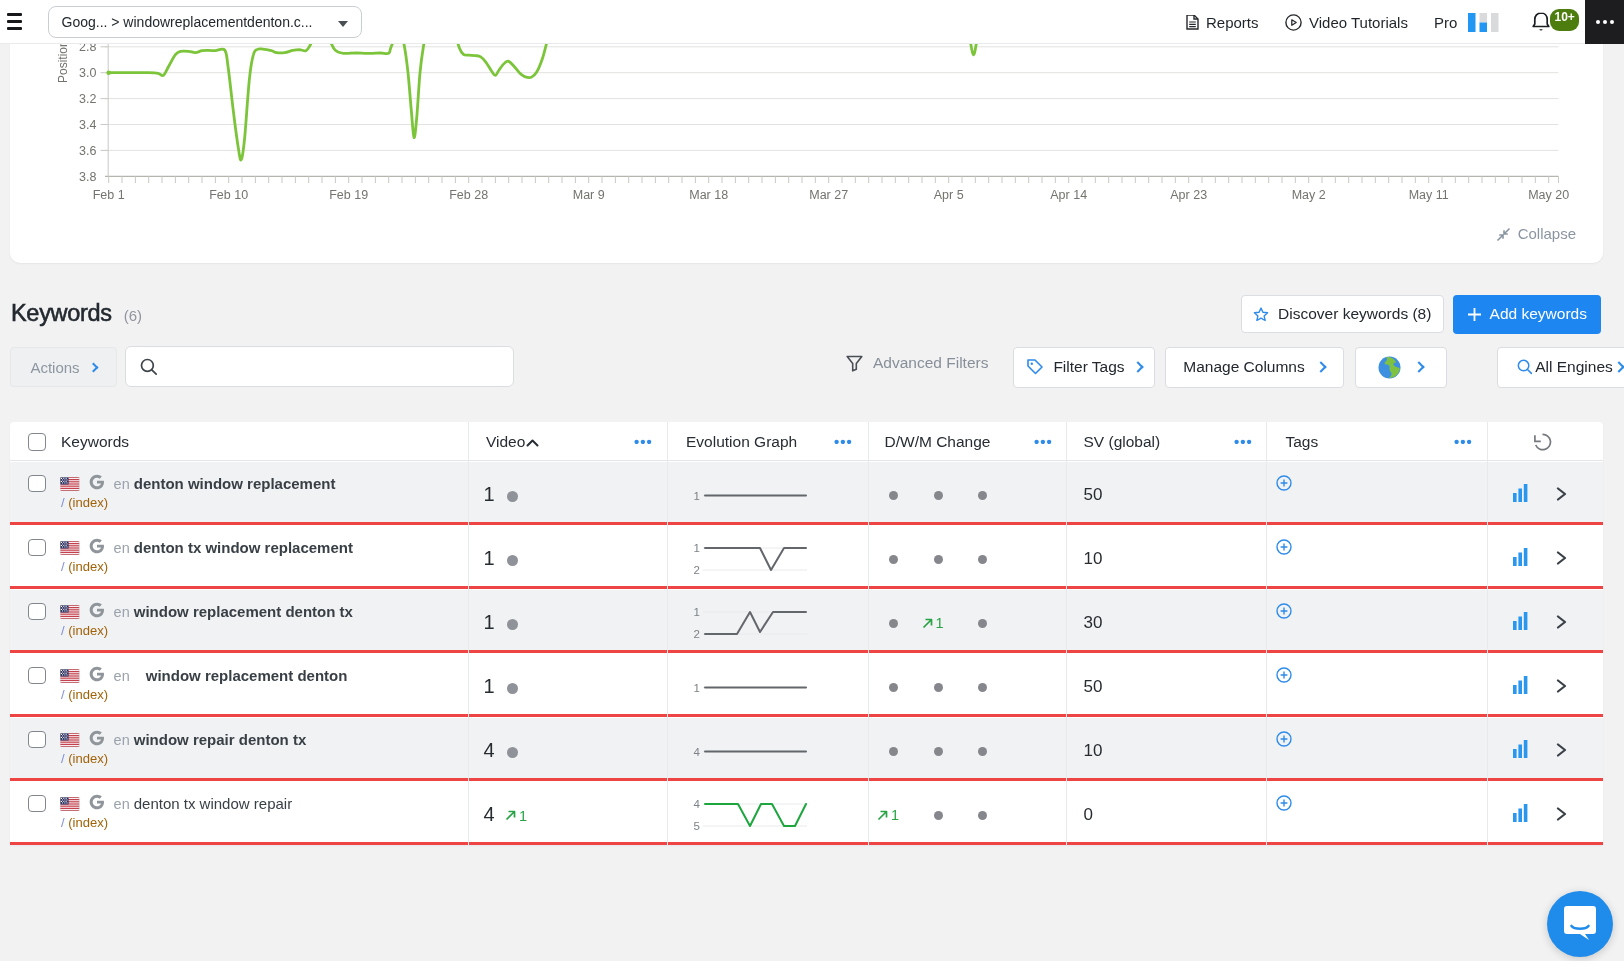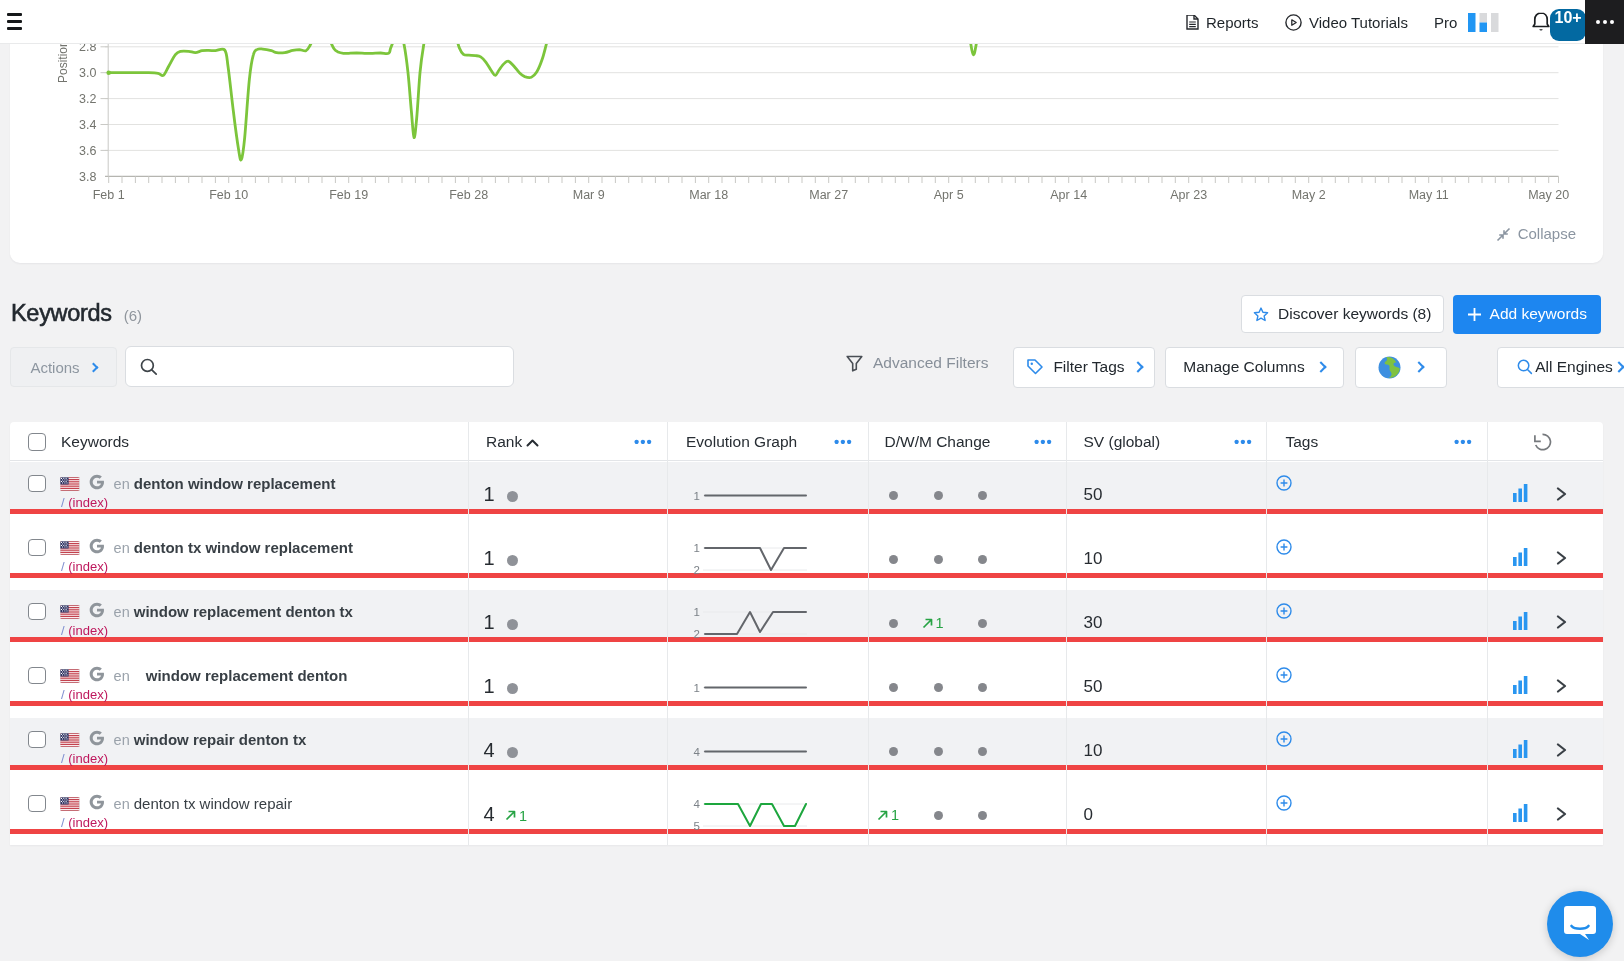--- a/index.html
+++ b/index.html
@@ -6,41 +6,41 @@
 .abs{position:absolute}
 
 .topbar{position:absolute;left:0;top:0;width:1624px;height:44px;background:#fff;border-bottom:1px solid #e9eaeb;z-index:50}
 .burger{position:absolute;left:7px;top:13px;width:15px;height:17px}
 .burger i{display:block;height:3.2px;background:#16181a;border-radius:1px;margin-bottom:3.6px}
 .selbox{position:absolute;left:47.5px;top:5.5px;width:314px;height:32px;border:1px solid #c9ced3;border-radius:8px;background:#fff;font-size:14px;color:#22282d;line-height:30px;padding-left:13px}
 .selbox .car{position:absolute;right:13px;top:14px;width:0;height:0;border-left:5.5px solid transparent;border-right:5.5px solid transparent;border-top:6px solid #4a4f54}
 .tbitem{position:absolute;top:0;height:44px;display:flex;align-items:center;font-size:15px;color:#1e2429;gap:7px}
 .blackbox{position:absolute;right:0;top:0;width:39px;height:44px;background:#1d1d1f;display:flex;align-items:center;justify-content:center;gap:3px}
 .blackbox i{width:4px;height:4px;border-radius:50%;background:#fff;display:block}
-.badge{position:absolute;left:1550px;top:9px;background:#0369a1;color:#fff;font-size:16px;font-weight:bold;border-radius:9px;padding:2px 4.5px 2px;height:32px;line-height:13px}
+.badge{position:absolute;left:1550px;top:9px;background:#4d7c0f;color:#fff;font-size:12px;font-weight:bold;border-radius:9px;padding:2px 4.5px 2px;height:22px;line-height:13px}
 
 .chartcard{position:absolute;left:10px;top:0px;width:1593px;height:263px;background:#fff;border-radius:0 0 10px 10px;box-shadow:0 1px 2px rgba(30,40,50,.06);z-index:5}
 .collapse{position:absolute;right:27px;top:225px;font-size:15px;color:#8b95a1;display:flex;align-items:flex-end;gap:7px}
 
 .kwhead{position:absolute;left:11px;top:300px;font-size:23.5px;font-weight:normal;-webkit-text-stroke:0.55px #23292f;letter-spacing:-0.3px;color:#23292f;z-index:6}
 .kwhead span{font-size:15px;-webkit-text-stroke:0;letter-spacing:0;color:#8f959c;margin-left:12px}
 .btn{position:absolute;border-radius:4px;font-size:15.5px;display:flex;align-items:center;justify-content:center;white-space:nowrap}
 .btn.white{background:#fff;border:1px solid #dadde1;color:#22282e}
 .chev{display:inline-block;width:8px;height:8px;border-right:2.2px solid #2e8bea;border-top:2.2px solid #2e8bea;transform:rotate(45deg)}
 
 .tbl{position:absolute;left:10px;top:422px;width:1593px;height:423px;background:#fff;border-radius:4px 4px 0 0;box-shadow:0 1px 2px rgba(30,40,50,.05);z-index:5}
 .vsep{position:absolute;top:0;bottom:0;width:1px;background:#e7e9eb}
 .thead{position:absolute;left:0;top:0;width:1593px;height:39px;border-bottom:1px solid #e3e5e8;font-size:15.5px;color:#272d33}
-.row{position:absolute;left:0;width:1593px;height:52px;border-bottom:5px solid #ef4444}
+.row{position:absolute;left:0;width:1593px;height:63px;border-bottom:3px solid #ef4444}
 .row.alt{background:#f1f2f4}
 .cb{position:absolute;width:17.5px;height:17.5px;border:1.8px solid #82878d;border-radius:4px;background:#fff}
 .dots3{position:absolute;color:#2e8bea;font-size:15px;letter-spacing:1px;font-weight:bold}
 .kwline1{position:absolute;left:50px;top:13px;height:18px;display:flex;align-items:center}
 .kwline2{position:absolute;left:51px;top:34.5px;font-size:13px;line-height:14px;color:#8090d0}
-.kwline2 a{color:#be185d;text-decoration:none}
+.kwline2 a{color:#a16207;text-decoration:none}
 .rank{position:absolute;left:473.5px;top:22.2px;font-size:20px;line-height:1;color:#272c31}
 .rankdot{position:absolute;left:497px;top:29.3px;width:11px;height:11px;border-radius:50%;background:#8f9298}
 .dwmdot{position:absolute;top:29.5px;width:9px;height:9px;border-radius:50%;background:#85878c}
 .sv{position:absolute;left:1073.5px;top:24px;font-size:17px;line-height:1;color:#272c31}
 .tagplus{position:absolute;left:1266px;top:13px}
 .grr{position:absolute;left:1503px;top:22.5px}
 .rowchev{position:absolute;left:1545.5px;top:25.5px}
 .upgreen{position:absolute;top:26px;display:flex;align-items:center;gap:3px;font-size:14.5px;color:#27a344}
 .evolabel{font-size:11.5px;fill:#7c8288}
 .intercom{position:absolute;left:1547px;top:891px;width:66px;height:66px;border-radius:50%;background:#1f8ceb;box-shadow:0 2px 8px rgba(0,0,0,.18)}
@@ -208,20 +208,21 @@
         <path d="M13.5 1.5 L8 7 M8 3.2 V7 H11.8 M1.5 13.5 L7 8 M7 11.8 V8 H3.2"></path>
       </svg>Collapse</div>
 </div>
 
 <div class="topbar">
 <div class="burger">
       <i></i>
       <i></i>
       <i></i>
     </div>
+<div class="selbox">Goog... &gt; windowreplacementdenton.c...<span class="car"></span></div>
 <div class="tbitem" style="left:1186px">
 <svg width="13" height="15" viewBox="0 0 13 15">
         <path d="M1 0 h7 l4 4 v10 h-11 z" fill="#fff" stroke="#26292d" stroke-width="1.4"></path>
         <path d="M8 0 v4 h4" fill="none" stroke="#26292d" stroke-width="1.4"></path>
         <path d="M3.2 7 h6.6 M3.2 9.3 h6.6 M3.2 11.6 h6.6" stroke="#26292d" stroke-width="1.2"></path>
       </svg>
 Reports</div>
 <div class="tbitem" style="left:1285px">
 <svg width="17" height="17" viewBox="0 0 17 17">
         <circle cx="8.5" cy="8.5" r="7.6" fill="none" stroke="#26292d" stroke-width="1.4"></circle>
@@ -287,21 +288,21 @@
 <div class="btn white" style="left:1497px;top:346.5px;width:146px;height:41px;gap:2px">
 <svg width="16" height="16" viewBox="0 0 18 18">
       <circle cx="7.4" cy="7.4" r="5.9" fill="none" stroke="#2e8bea" stroke-width="1.7"></circle>
       <path d="M11.8 11.8 L16.2 16.2" stroke="#2e8bea" stroke-width="1.7" stroke-linecap="round"></path>
     </svg>
 All Engines<span class="chev"></span></div>
 <div class="tbl">
 <div class="thead">
 <div class="cb" style="left:18.3px;top:11px"></div>
 <span class="abs" style="left:51px;top:11px">Keywords</span>
-<span class="abs" style="left:476px;top:11px">Rank</span>
+<span class="abs" style="left:476px;top:11px">Video</span>
 <svg class="abs" style="left:516px;top:17px" width="13" height="8" viewBox="0 0 13 8">
         <path d="M1.5 6.5 L6.5 1.5 L11.5 6.5" fill="none" stroke="#272d33" stroke-width="2" stroke-linecap="round" stroke-linejoin="round"></path>
       </svg>
 <span class="dots3" style="left:624px;top:11px">•••</span>
 <span class="abs" style="left:676px;top:11px">Evolution Graph</span>
 <span class="dots3" style="left:824px;top:11px">•••</span>
 <span class="abs" style="left:874.5px;top:11px">D/W/M Change</span>
 <span class="dots3" style="left:1024px;top:11px">•••</span>
 <span class="abs" style="left:1073.5px;top:11px">SV (global)</span>
 <span class="dots3" style="left:1224px;top:11px">•••</span>

